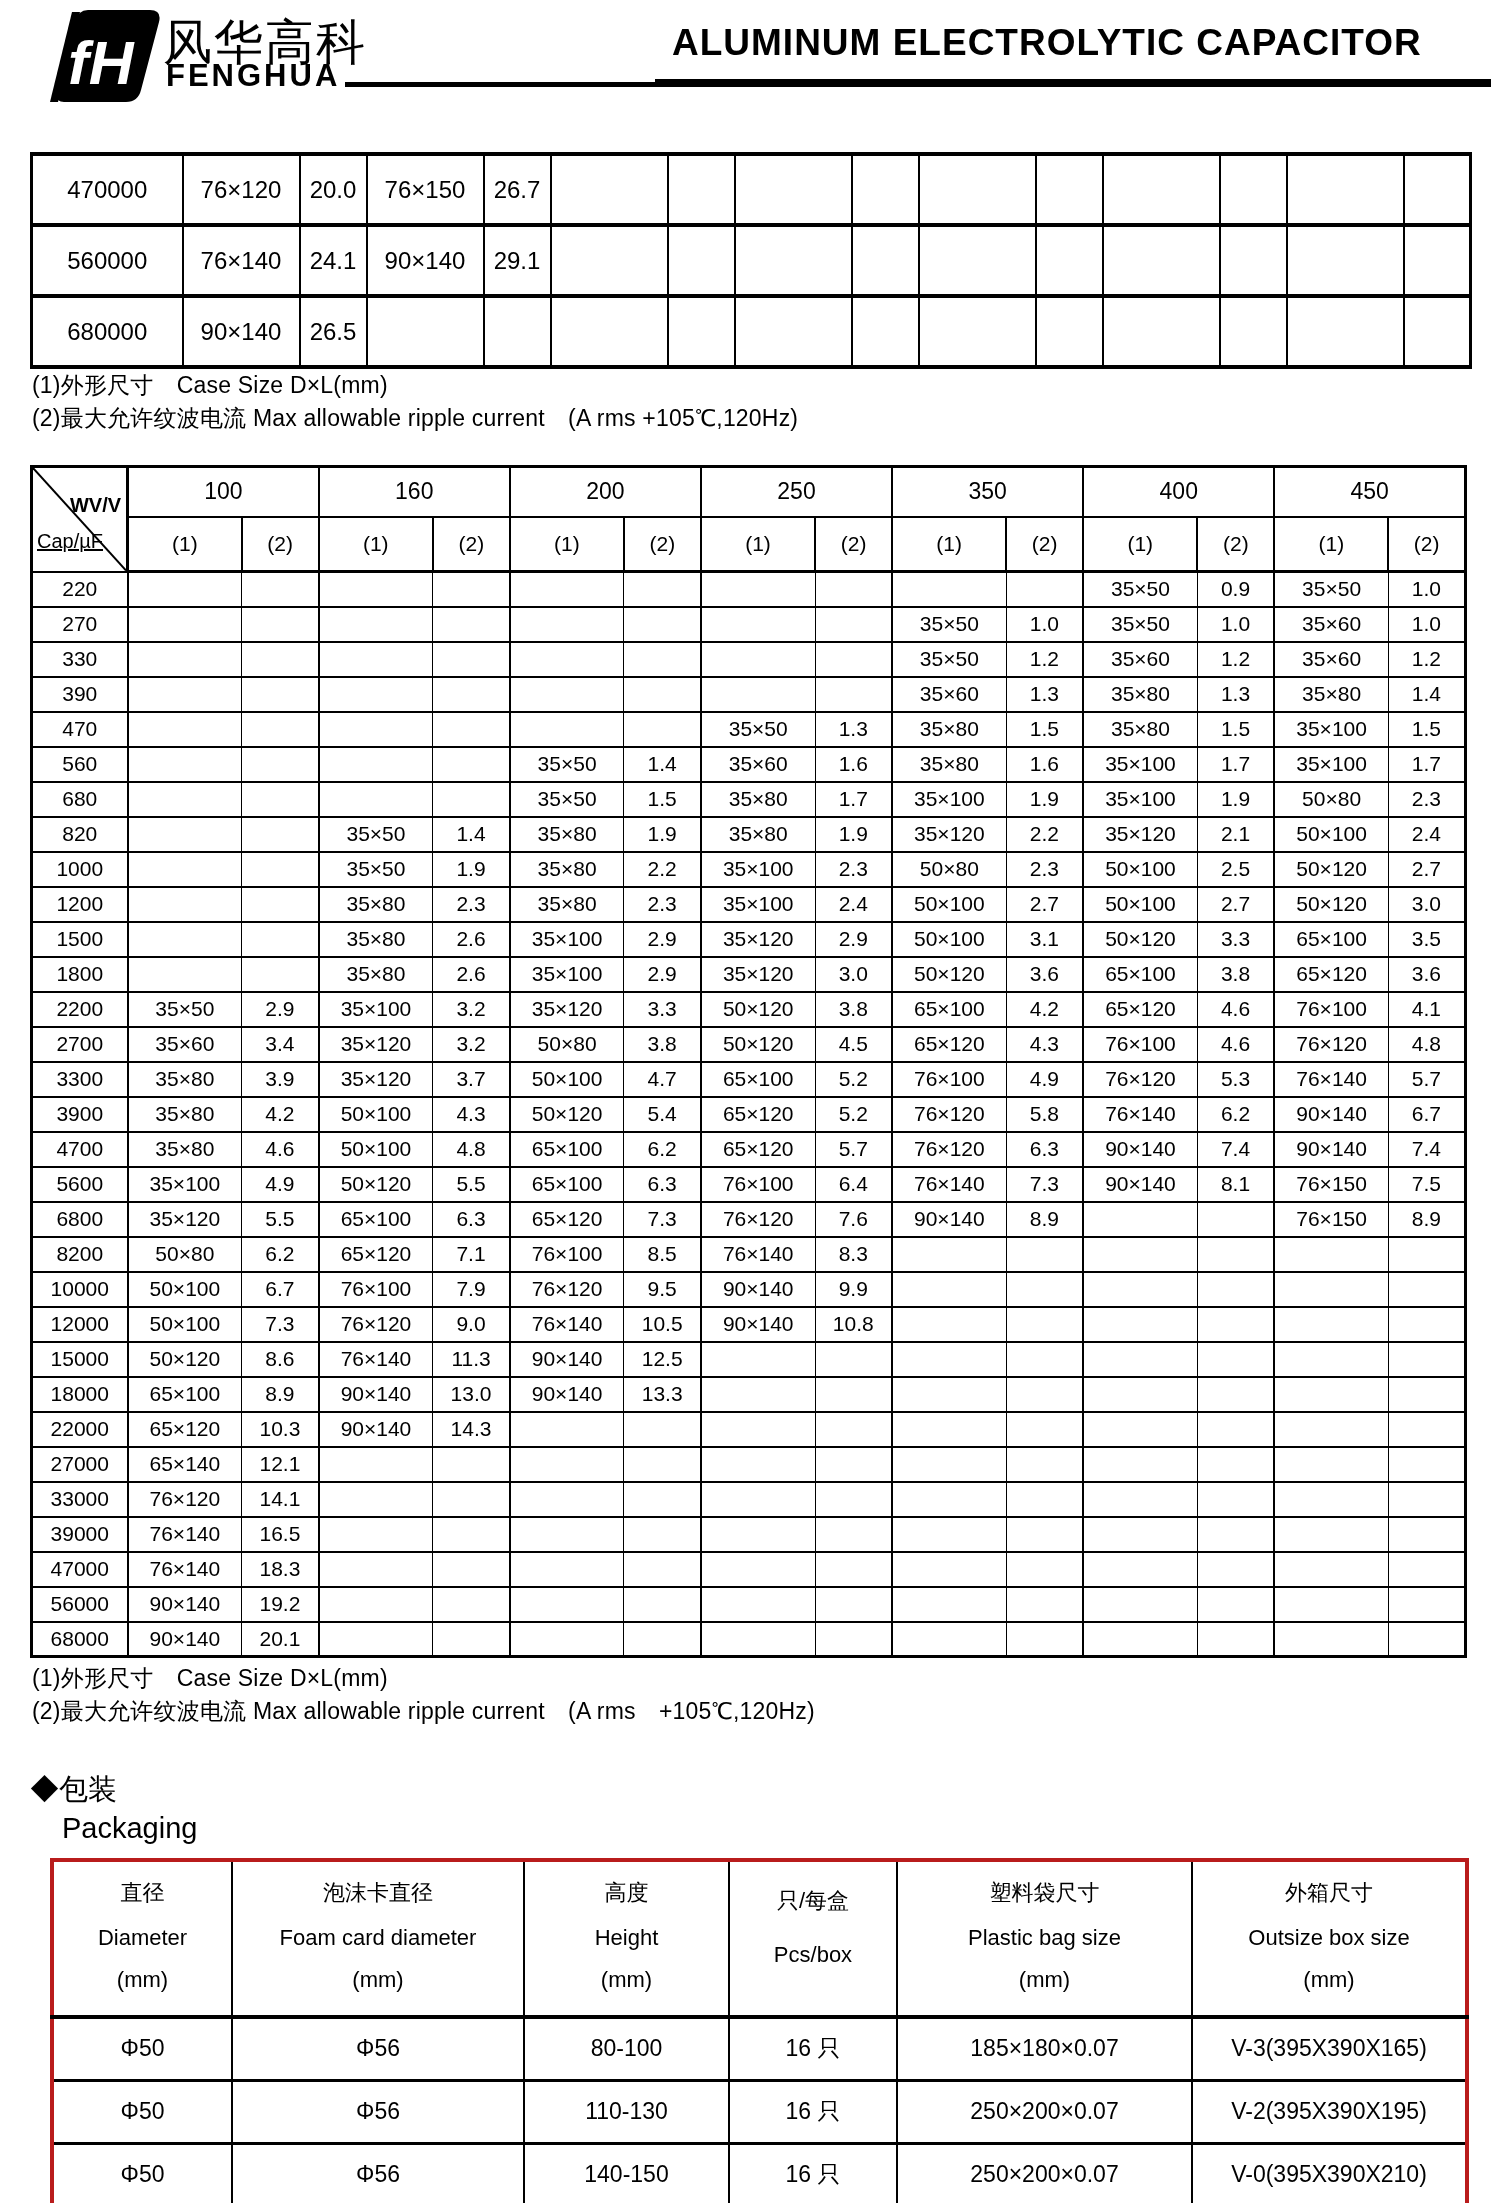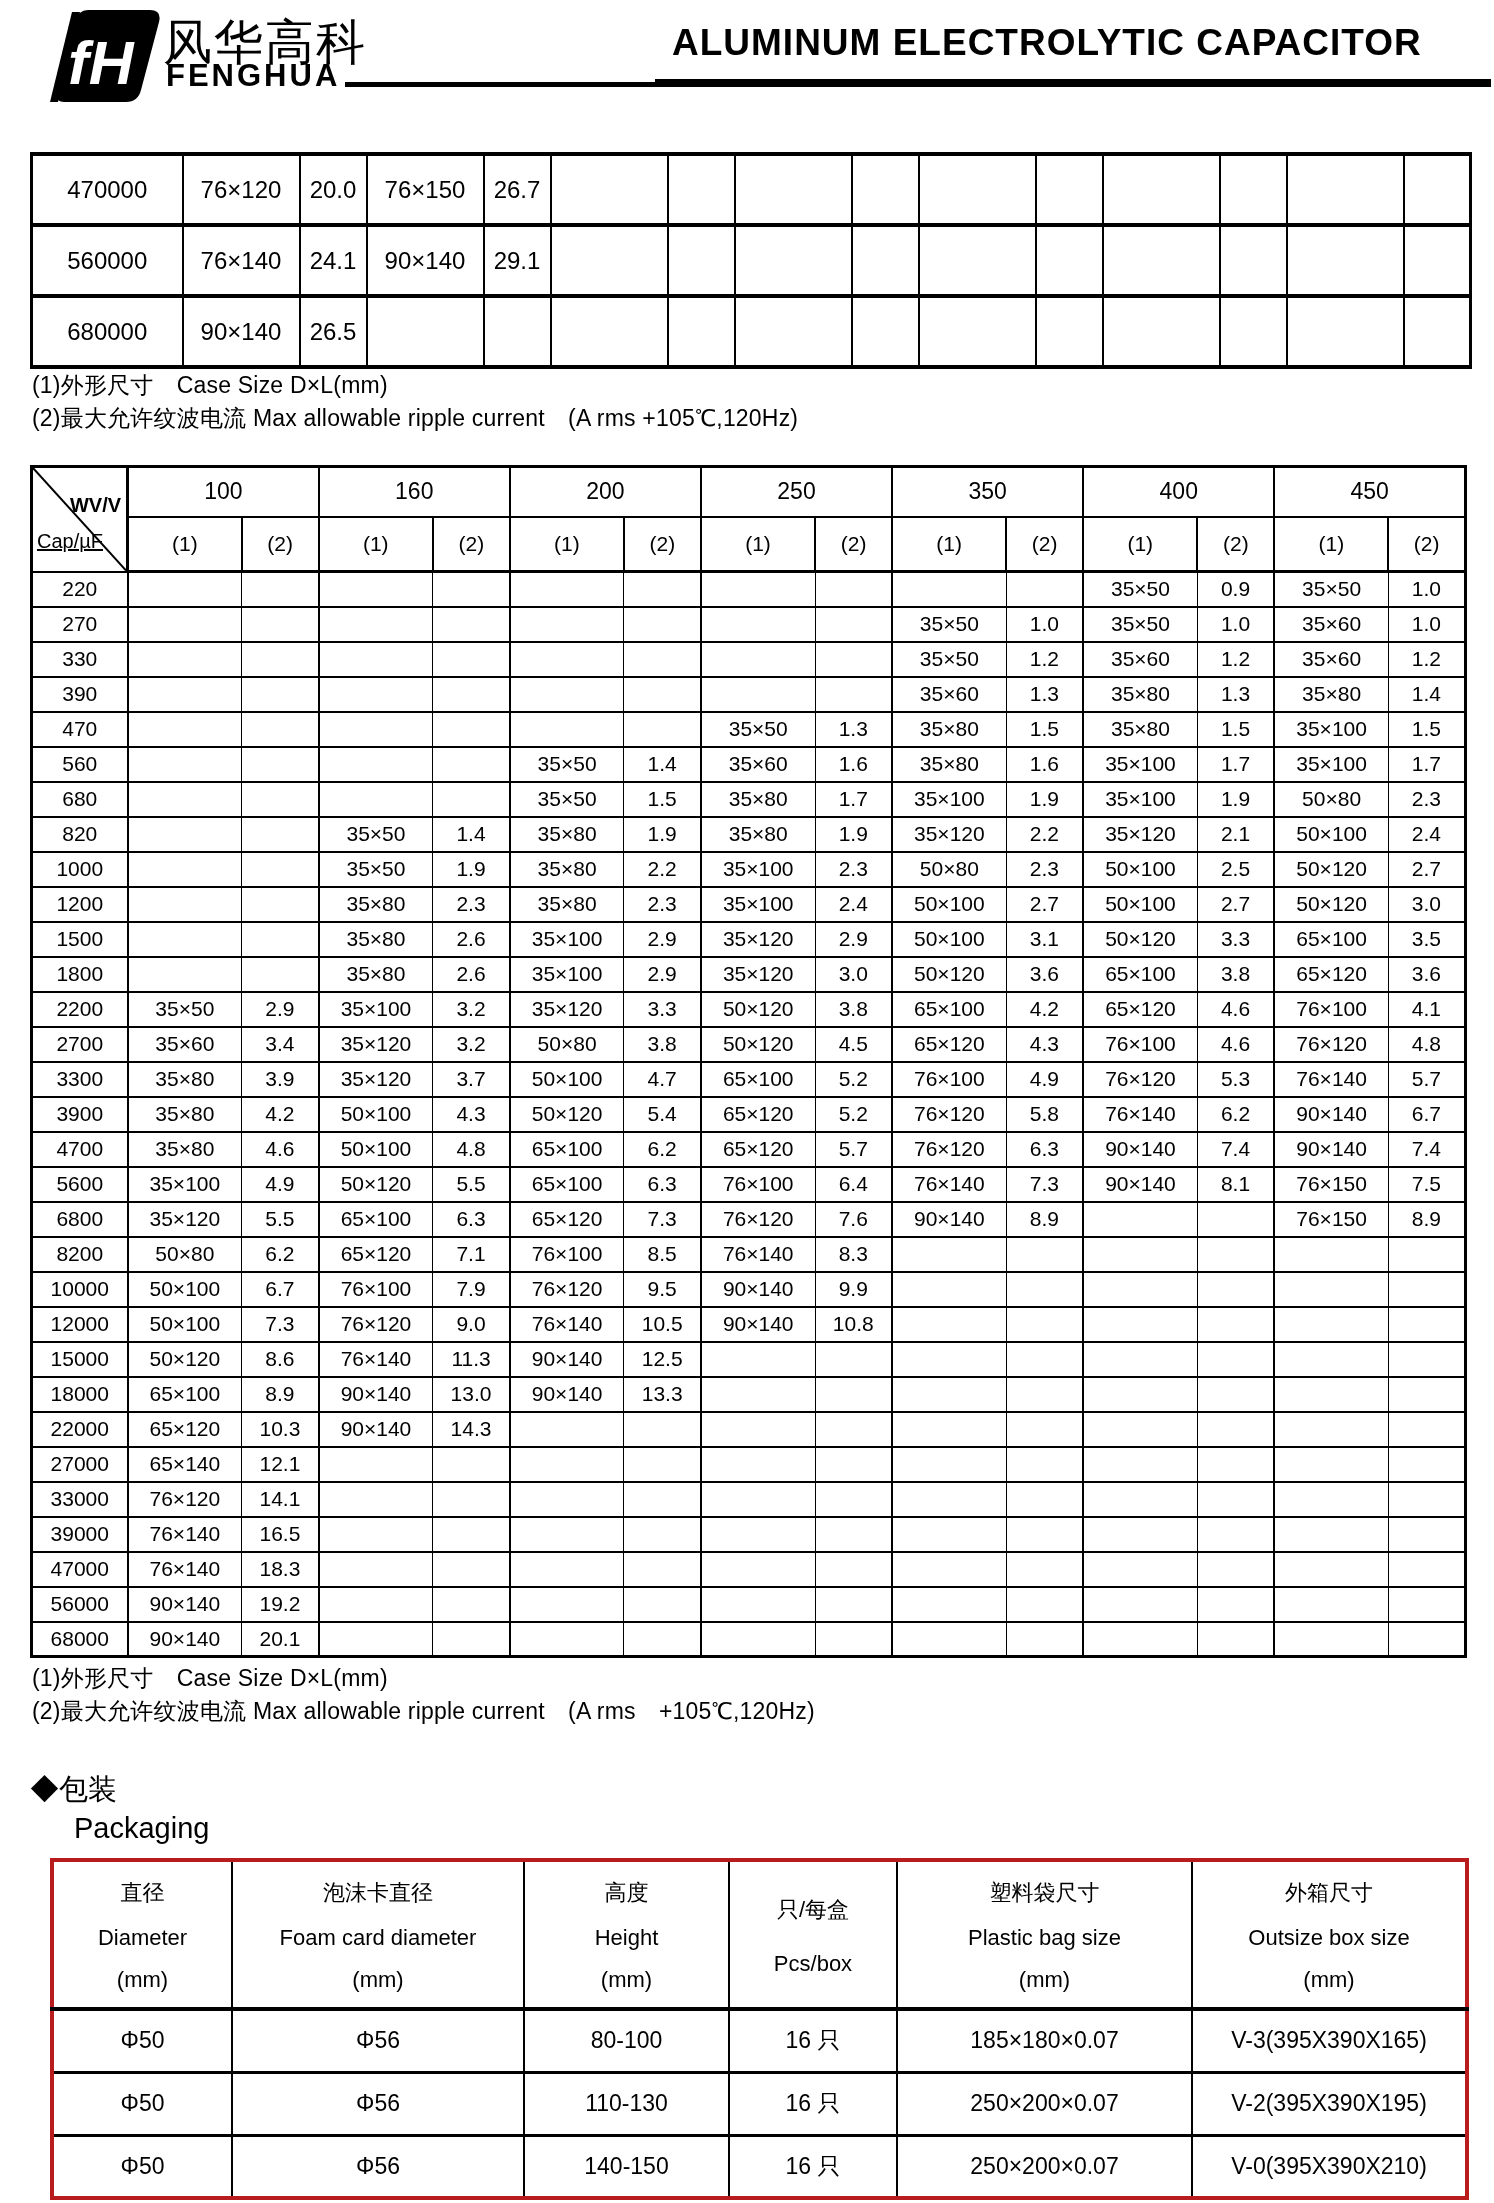--- a/index.html
+++ b/index.html
@@ -50,28 +50,28 @@
   th.corner .c-top { position:absolute; right:5px; top:26px; font-size:20px;font-weight:bold; }
   th.corner .c-bot { position:absolute; left:4px; bottom:18px; font-size:20px;text-decoration:underline; }
 
   
   .notes { font-size:23px; line-height:33px; letter-spacing:0.2px; }
   #notes-top { left:32px; top:369px; }
   #notes-bottom { left:32px; top:1662px; }
 
   
   #pack-cn { left:30px; top:1770px; font-size:29px; }
-  #pack-en { left:62px; top:1812px; font-size:29px;margin-left:12px; }
+  #pack-en { left:62px; top:1812px; font-size:29px; }
   #pack-table { left:50px; top:1858px; width:1415px; border:4px solid #b91c1c; }
   #pack-table th {
     border:2px solid #000; border-bottom:4px solid #000;
     height:145px; font-size:22px; vertical-align:top;
   }
   #pack-table th .hwrap { display:flex; flex-direction:column; justify-content:space-between; height:145px; padding:16px 2px 14px; }
-  #pack-table th .hwrap.center2 { justify-content:center; gap:26px; }
+  #pack-table th .hwrap.center2 { justify-content:flex-start; gap:26px;margin-top:8px; }
   #pack-table td {
     border:2px solid #000; border-top:3px solid #000; border-bottom:3px solid #000;
     height:63px; text-align:center; font-size:23px;
   }
 </style>
 </head>
 <body>
 
 <svg id="logo-svg" class="abs" viewBox="0 0 132 100">
   <g>

